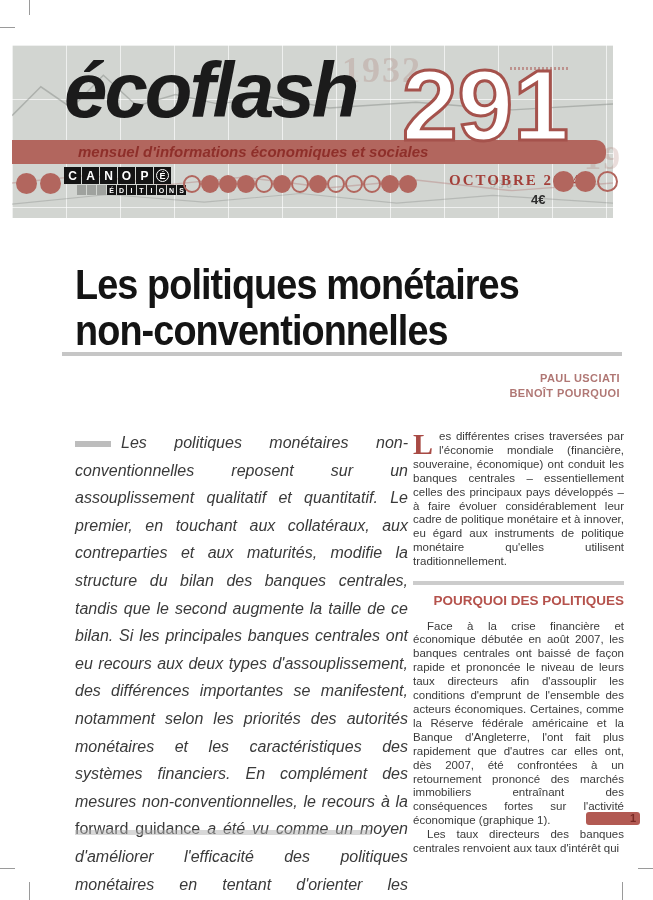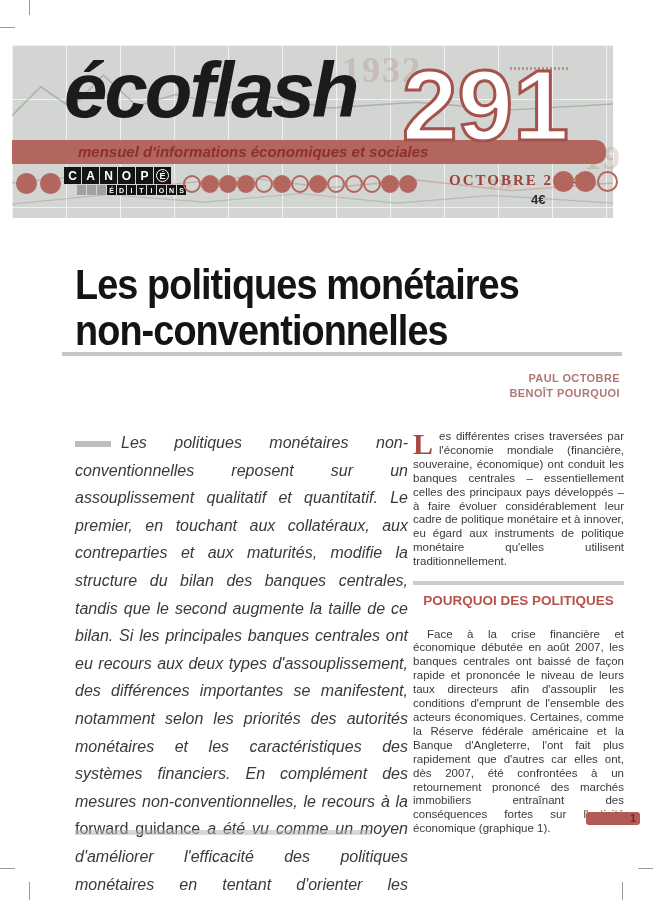--- a/index.html
+++ b/index.html
@@ -78,21 +78,21 @@
   .lead-dash{display:inline-block;width:36px;height:6px;background:#bdbdbd;margin-right:10px;vertical-align:middle;}
   .abstract .upright{font-style:normal;}
   .abstract-underline{position:absolute;left:75px;top:830px;width:296px;height:5px;background:rgba(178,178,178,.5);}
 
   .col-right{position:absolute;left:413px;top:430px;width:211px;font-size:11.5px;line-height:13.9px;
     text-align:justify;color:var(--body-ink);}
   .dropcap{float:left;font-family:"Liberation Serif",serif;font-weight:bold;font-size:30px;line-height:25px;
     color:#a84a44;margin:1px 6px 0 0;}
   .sep-rule{height:4px;background:#cccccc;margin:12px 0 8px;}
   .section-heading{color:var(--heading-red);font-size:13.5px;line-height:15.5px;font-weight:bold;
-    text-align:center;margin-bottom:19px;}
+    text-align:right;margin-bottom:11px;}
   .col-right p.indent{text-indent:14px;}
   .page-marker{position:absolute;left:586px;top:812px;width:54px;height:13px;background:#b25a53;
     border-radius:3px;text-align:right;font-size:11px;line-height:13px;font-weight:bold;
     color:#7a2a25;padding-right:4px;}
 </style>
 </head>
 <body>
 
 <div class="page">
 
@@ -178,33 +178,34 @@
   </header>
 
   <main>
     <h1 class="title">
       <div>Les politiques monétaires</div>
       <div>non-conventionnelles</div>
     </h1>
     <div class="title-rule"></div>
 
     <div class="authors">
-      <div>PAUL OCTOBRE</div>
+      <div>PAUL USCIATI</div>
       <div>BENOÎT POURQUOI</div>
     </div>
 
     <div class="abstract">
       <span class="lead-dash"></span><span>Les politiques monétaires non-conventionnelles reposent sur un assouplissement qualitatif et quantitatif. Le premier, en touchant aux collatéraux, aux contreparties et aux maturités, modifie la structure du bilan des banques centrales, tandis que le second augmente la taille de ce bilan. Si les principales banques centrales ont eu recours aux deux types d'assouplissement, des différences importantes se manifestent, notamment selon les priorités des autorités monétaires et les caractéristiques des systèmes financiers. En complément des mesures non-conventionnelles, le recours à la </span><span class="upright">forward guidance</span><span> a été vu comme un moyen d'améliorer l'efficacité des politiques monétaires en tentant d'orienter les anticipations de taux d'intérêt à long terme.</span>
     </div>
     <div class="abstract-underline"></div>
 
     <div class="col-right">
       <p><span class="dropcap">L</span><span>es différentes crises traversées par l'économie mondiale (financière, souveraine, économique) ont conduit les banques centrales – essentiellement celles des principaux pays développés – à faire évoluer considérablement leur cadre de politique monétaire et à innover, eu égard aux instruments de politique monétaire qu'elles utilisent traditionnellement.</span></p>
       <div class="sep-rule"></div>
       <h2 class="section-heading">
         <div>POURQUOI DES POLITIQUES</div>
       </h2>
       <p class="indent">Face à la crise financière et économique débutée en août 2007, les banques centrales ont baissé de façon rapide et prononcée le niveau de leurs taux directeurs afin d'assouplir les conditions d'emprunt de l'ensemble des acteurs économiques. Certaines, comme la Réserve fédérale américaine et la Banque d'Angleterre, l'ont fait plus rapidement que d'autres car elles ont, dès 2007, été confrontées à un retournement prononcé des marchés immobiliers entraînant des conséquences fortes sur l'activité économique (graphique 1).</p>
+      <p class="indent">Les taux directeurs des banques centrales renvoient aux taux d'intérêt qui</p>
     </div>
 
     <div class="page-marker">1</div>
   </main>
 </div>
 
 </body></html>

